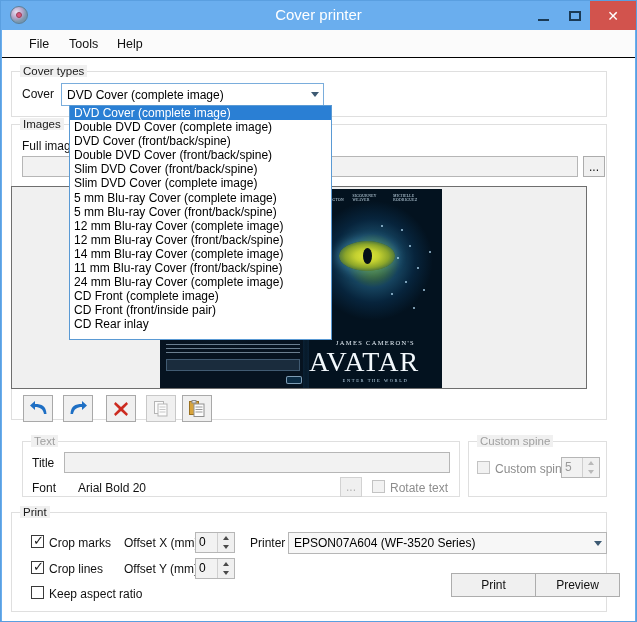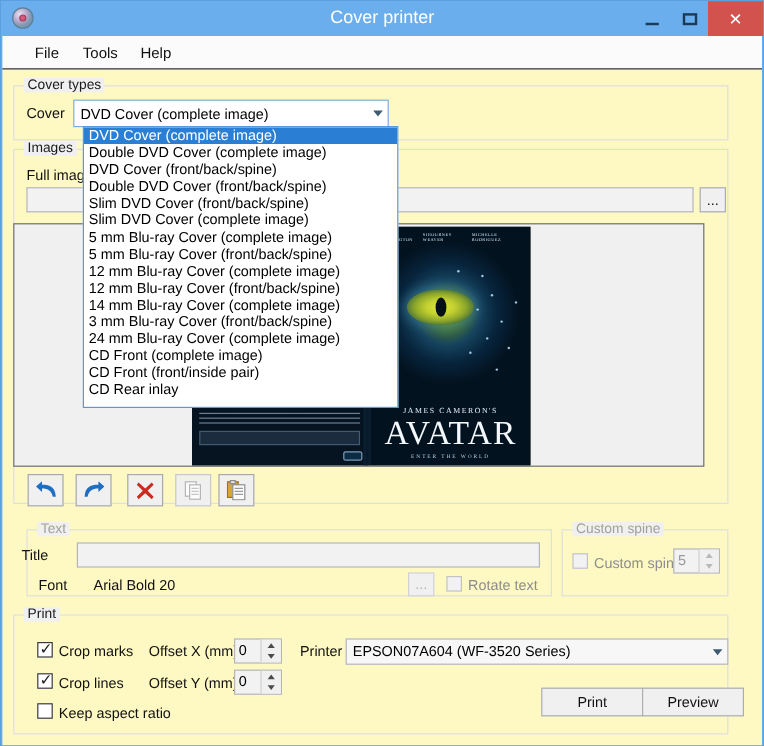--- a/index.html
+++ b/index.html
@@ -91,21 +91,21 @@
     font-size: 12.5px;
     color: #111111;
     padding: 1px 5px;
   }
 
   
   .client {
     position: absolute;
     left: 1px; top: 57px;
     width: 633px; height: 563px;
-    background: #fef9c3;
+    background: #ffffff;
   }
 
   
   .group {
     position: absolute;
     border: 1px solid #dfdfdf;
     border-top: 1px solid #dfdfdf;
   }
   .group-label {
     position: absolute;
@@ -280,21 +280,20 @@
     text-align: center;
     font-size: 6.5px;
     letter-spacing: 1.3px;
     color: #e8f2fa;
     font-family: "Liberation Serif", serif;
   }
   .avatar-title {
     position: absolute;
     left: 0; top: 158px;
     width: 133px;
-    text-align: center;
     font-size: 28px;
     letter-spacing: 1px;
     color: #f2f8fc;
     font-family: "Liberation Serif", serif;
     line-height: 30px;
   }
   .avatar-tag {
     position: absolute;
     left: 0; top: 189px;
     width: 133px;
@@ -504,21 +503,21 @@
         <rect x="5" y="4" width="10" height="12.5" fill="#fcfcfc" stroke="#909090"></rect>
         <line x1="6.5" y1="7" x2="13.5" y2="7" stroke="#999"></line>
         <line x1="6.5" y1="9.5" x2="13.5" y2="9.5" stroke="#999"></line>
         <line x1="6.5" y1="12" x2="13.5" y2="12" stroke="#999"></line>
       </svg>
     </div>
 
     <div class="group" style="left:20px; top:383px; width:438px; height:56px;">
       <span class="group-label disabled">Text</span>
     </div>
-    <div class="lbl" style="left:16px; top:398px;">Title</div>
+    <div class="lbl" style="left:30px; top:398px;">Title</div>
     <div class="textbox white" style="left:62px; top:394px; width:386px; height:21px;"></div>
     <div class="lbl" style="left:30px; top:423px;">Font</div>
     <div class="lbl" style="left:76px; top:423px;">Arial Bold 20</div>
     <div class="btn disabled" style="left:338px; top:419px; width:22px; height:20px;">...</div>
     <div class="cb disabled" style="left:370px; top:422px;"></div>
     <div class="lbl disabled" style="left:388px; top:423px;">Rotate text</div>
 
     <div class="group" style="left:466px; top:383px; width:139px; height:56px;">
       <span class="group-label disabled">Custom spine</span>
     </div>
@@ -594,21 +593,21 @@
     <div class="dd-item">Double DVD Cover (complete image)</div>
     <div class="dd-item">DVD Cover (front/back/spine)</div>
     <div class="dd-item">Double DVD Cover (front/back/spine)</div>
     <div class="dd-item">Slim DVD Cover (front/back/spine)</div>
     <div class="dd-item">Slim DVD Cover (complete image)</div>
     <div class="dd-item">5 mm Blu-ray Cover (complete image)</div>
     <div class="dd-item">5 mm Blu-ray Cover (front/back/spine)</div>
     <div class="dd-item">12 mm Blu-ray Cover (complete image)</div>
     <div class="dd-item">12 mm Blu-ray Cover (front/back/spine)</div>
     <div class="dd-item">14 mm Blu-ray Cover (complete image)</div>
-    <div class="dd-item">3 mm Blu-ray Cover (front/back/spine)</div>
+    <div class="dd-item">11 mm Blu-ray Cover (front/back/spine)</div>
     <div class="dd-item">24 mm Blu-ray Cover (complete image)</div>
     <div class="dd-item">CD Front (complete image)</div>
     <div class="dd-item">CD Front (front/inside pair)</div>
     <div class="dd-item">CD Rear inlay</div>
 
   </div>
 
 </div>
 
 </body></html>

